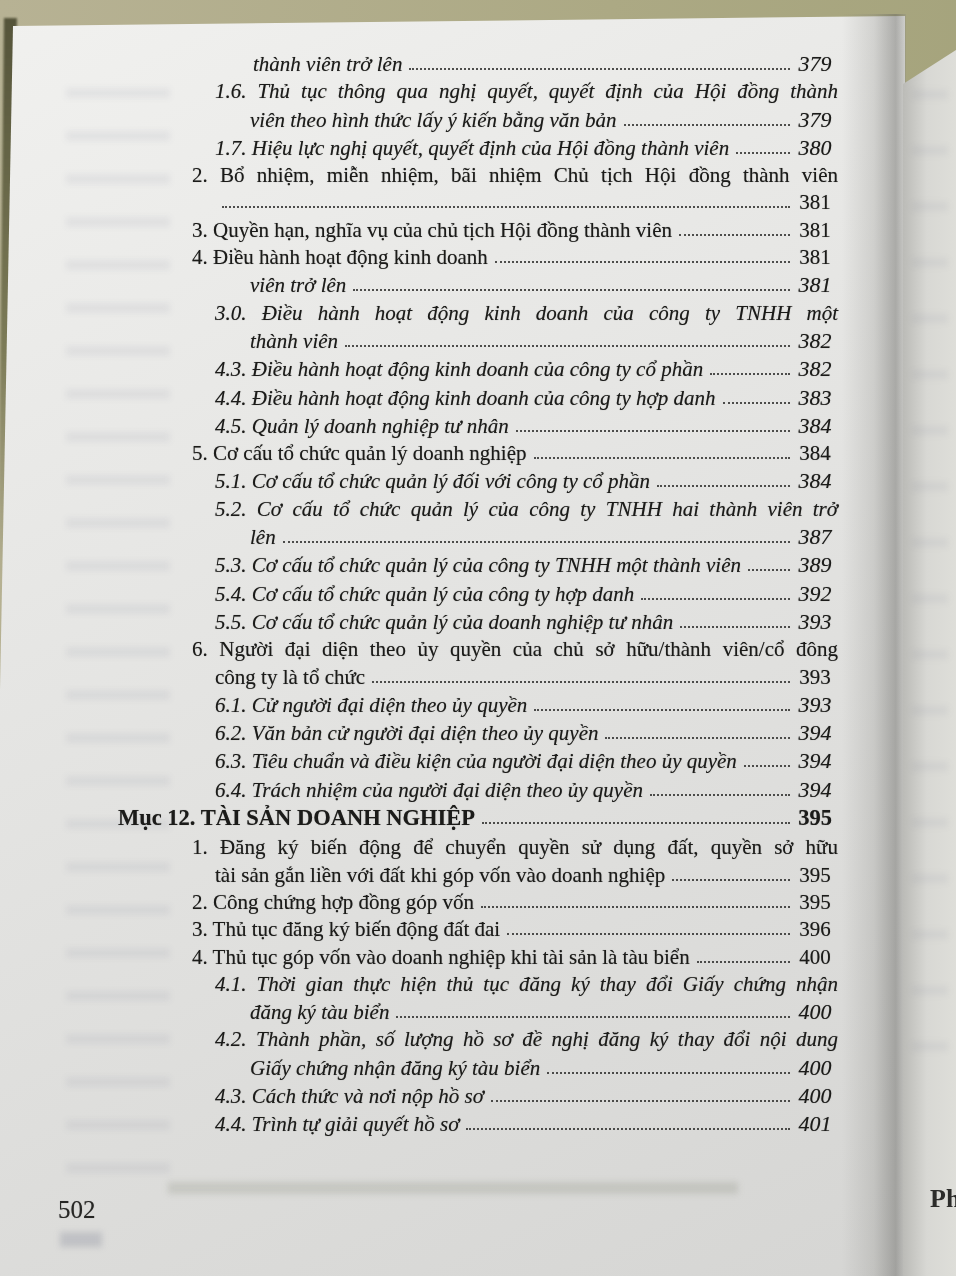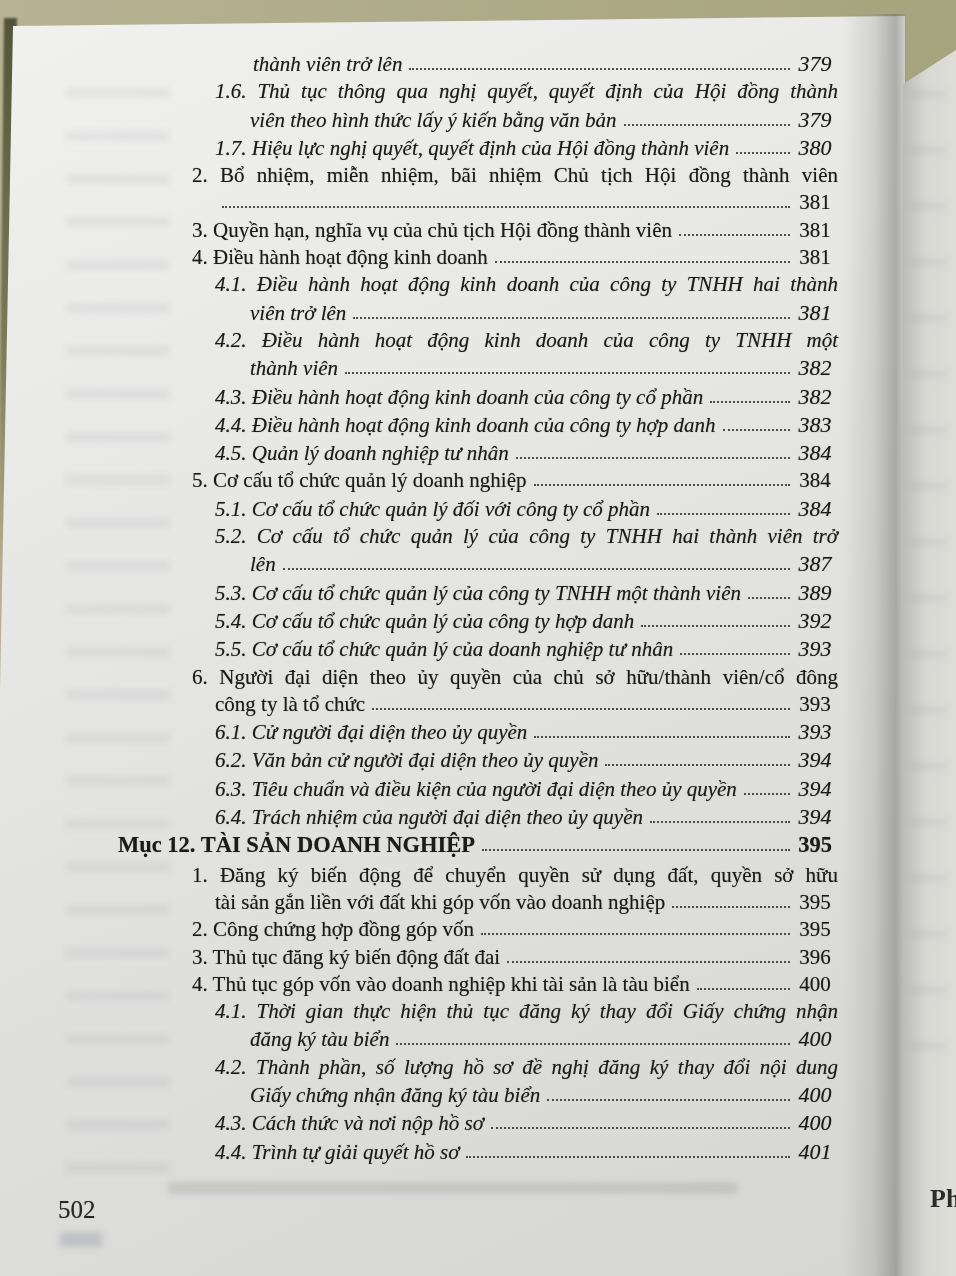--- a/index.html
+++ b/index.html
@@ -151,29 +151,28 @@
         </div>
       </div>
       <div class="entry main">
         <div class="line first last">
           <span class="txt">4. Điều hành hoạt động kinh doanh </span>
           <span class="leader"></span>
           <span class="pg">381</span>
         </div>
       </div>
       <div class="entry sub">
-        <div class="line first jfull">4.1. Điều hành hoạt động kinh doanh của công ty TNHH hai thành</div>
         <div class="line cont last">
           <span class="txt">viên trở lên</span>
           <span class="leader"></span>
           <span class="pg">381</span>
         </div>
       </div>
       <div class="entry sub">
-        <div class="line first jfull">4.2. Điều hành hoạt động kinh doanh của công ty TNHH một</div>
+        <div class="line first jfull">3.0. Điều hành hoạt động kinh doanh của công ty TNHH một</div>
         <div class="line cont last">
           <span class="txt">thành viên </span>
           <span class="leader"></span>
           <span class="pg">382</span>
         </div>
       </div>
       <div class="entry sub">
         <div class="line first last">
           <span class="txt">4.3. Điều hành hoạt động kinh doanh của công ty cổ phần</span>
           <span class="leader"></span>

